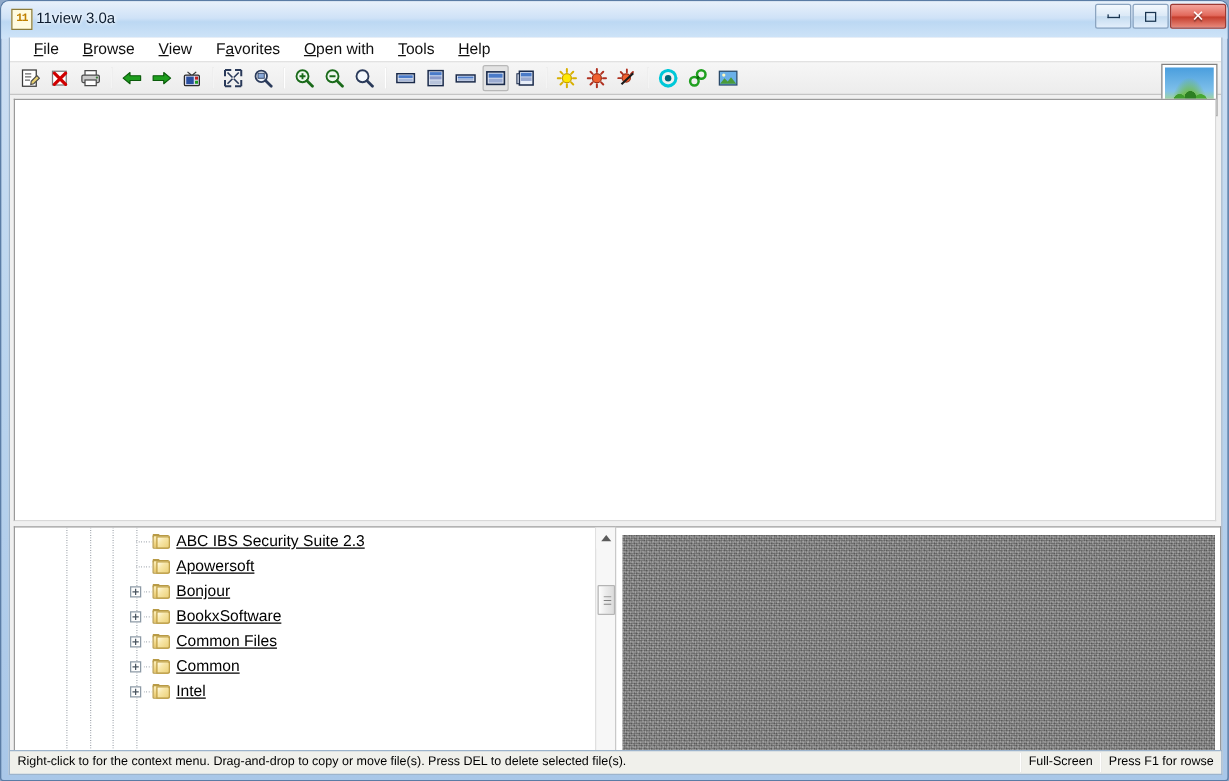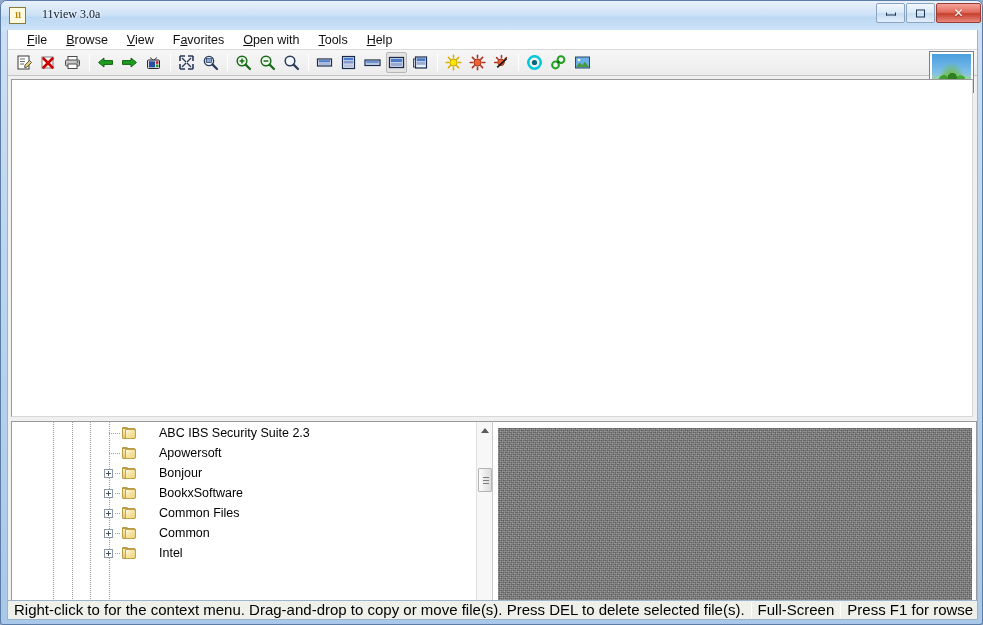--- a/index.html
+++ b/index.html
@@ -27,28 +27,27 @@
 
   
   .titlebar {
     position: absolute; left: 0; top: 0; width: 983px; height: 29px;
   }
   .app-icon {
     position: absolute; left: 8px; top: 6px; width: 17px; height: 17px;
     background: #fffbe0; border: 1px solid #8a7a3a;
     font-size: 9px; color: #c08000; font-weight: bold;
     text-align: center; line-height: 15px; letter-spacing: -1px;
-    font-family: Liberation Serif, serif;
+    font-family: Liberation Mono, monospace;
   }
   .title-text {
-    position: absolute; left: 41px; top: 6px;
+    position: absolute; left: 28px; top: 6px;
     font-size: 12px; color: #0a1a2e;
     text-shadow: 0 0 4px #ffffff, 0 0 3px #ffffff;
     white-space: nowrap;
-    font-family: Liberation Serif, serif;
   }
   .winbtns { position: absolute; right: 3px; top: 2px; height: 22px; display: flex; }
   .winbtn {
     width: 29px; height: 20px; margin-left: 1px;
     border: 1px solid #8ba4c0;
     border-radius: 2px;
     background: linear-gradient(to bottom, #f3f8fd 0%, #dbe9f7 48%, #c6dcf0 52%, #e2eefb 100%);
     position: relative;
   }
   .winbtn.close {
@@ -74,21 +73,21 @@
     border: 1px solid #9db4cc;
     border-top: none;
     overflow: hidden;
   }
 
   
   .menubar {
     position: relative; height: 20px;
     background: #ffffff;
     border-bottom: 1px solid #d9d9d9;
-    display: flex; align-items: center;
+    display: flex; align-items: flex-start;
     padding-left: 10px;
   }
   .menu-item {
     font-size: 12.5px; color: #101010;
     padding: 2px 9px; margin-right: 1px;
     white-space: nowrap; cursor: default;
   }
   .menu-item u { text-decoration: underline; }
 
   
@@ -216,21 +215,21 @@
     position: absolute; left: 0; top: 0px; width: 6px; height: 3px;
     background: #f5e2a0; border: 1px solid #b89a45; border-bottom: none;
     border-radius: 1px 2px 0 0;
   }
   .folder .front {
     position: absolute; left: 3px; top: 2px; width: 11px; height: 10px;
     background: linear-gradient(135deg, #fffbe8 0%, #f7e6a8 40%, #ecd178 100%);
     border: 1px solid #c0a14a;
     border-radius: 0 2px 2px 0;
   }
-  .tlabel { position: absolute; left: 147px; top: 2px; }
+  .tlabel { position: absolute; left: 129px; top: 2px; text-decoration: underline; }
 
   
   .vscroll {
     position: absolute; right: 0; top: 0;
     width: 16px; height: 196px;
     background: #f7f7f7;
     border-left: 1px solid #e0e0e0;
   }
   .sb-arrow {
     position: absolute; left: 0; width: 16px; height: 17px;
@@ -276,21 +275,21 @@
       repeating-linear-gradient(113deg, rgba(255,255,255,.06) 0 1px, rgba(0,0,0,.08) 1px 3px);
   }
 
   
   .statusbar {
     position: absolute; left: 6px; bottom: 4px;
     width: 971px; height: 20px;
     background: #f0f0eb;
     border: 1px solid #9db4cc;
     display: flex; align-items: center;
-    font-size: 15px; color: #000;
+    font-size: 10px; color: #000;
   }
   .sb-cell { padding: 0 6px; height: 18px; line-height: 18px; white-space: nowrap; }
   .sb-cell.grow { flex: 1; }
   .sb-div { width: 1px; height: 16px; background: #c3c3c3; border-right: 1px solid #ffffff; }
 
   
   svg { display: block; }
 </style>
 </head>
 <body>

